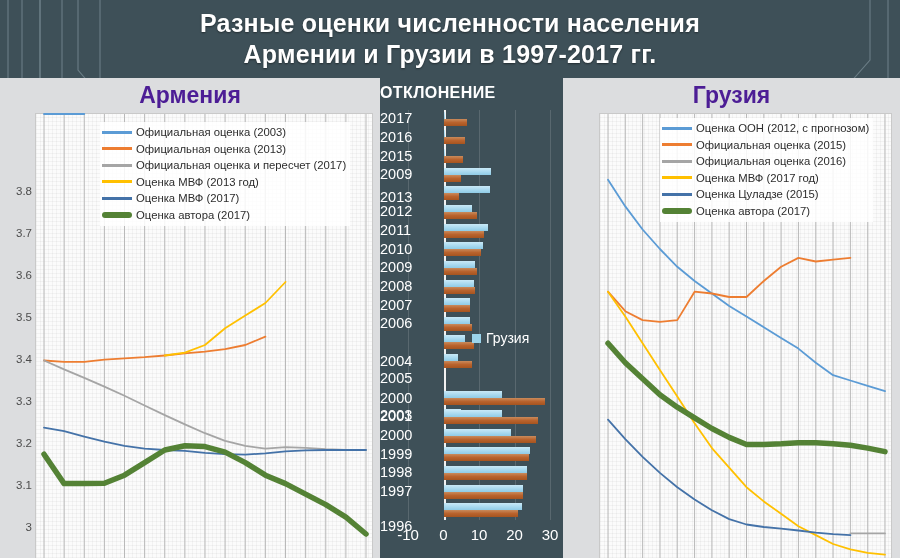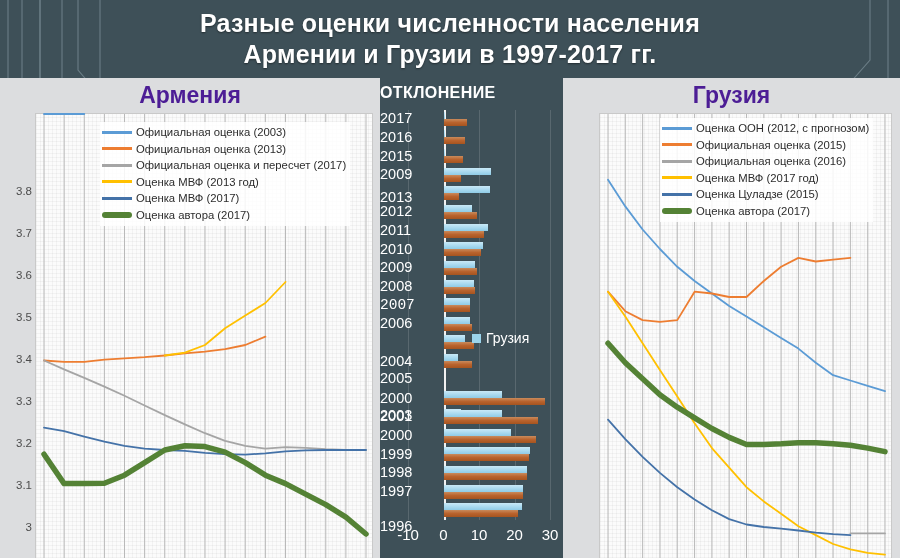--- a/index.html
+++ b/index.html
@@ -259,21 +259,21 @@
         <div class="barrow" style="top: 149.091px; height: 18.6364px;">
           <div class="yearlab" style="top: 0.318182px;">2009</div>
           <div class="bar geo" style="left: 63.5px; width: 31.95px; top: 1.81818px;"></div>
           <div class="bar arm" style="left: 63.5px; width: 33.725px; top: 8.81818px;"></div>
         </div>
         <div class="barrow" style="top: 167.727px; height: 18.6364px;">
           <div class="yearlab" style="top: 0.318182px;">2008</div>
           <div class="bar geo" style="left: 63.5px; width: 30.175px; top: 1.81818px;"></div>
           <div class="bar arm" style="left: 63.5px; width: 31.95px; top: 8.81818px;"></div>
         </div>
-        <div class="barrow" style="top: 186.364px; height: 18.6364px; font-family: Liberation Mono, monospace;">
+        <div class="barrow" style="top: 186.364px; height: 18.6364px;">
           <div class="yearlab" style="top: 0.318182px;">2007</div>
           <div class="bar geo" style="left: 63.5px; width: 26.625px; top: 1.81818px;"></div>
           <div class="bar arm" style="left: 63.5px; width: 26.625px; top: 8.81818px;"></div>
         </div>
         <div class="barrow" style="top: 205px; height: 18.6364px;">
           <div class="yearlab" style="top: 0.318182px;">2006</div>
           <div class="bar geo" style="left: 63.5px; width: 26.625px; top: 1.81818px;"></div>
           <div class="bar arm" style="left: 63.5px; width: 28.4px; top: 8.81818px;"></div>
         </div>
         <div class="barrow" style="top: 223.636px; height: 18.6364px;">

